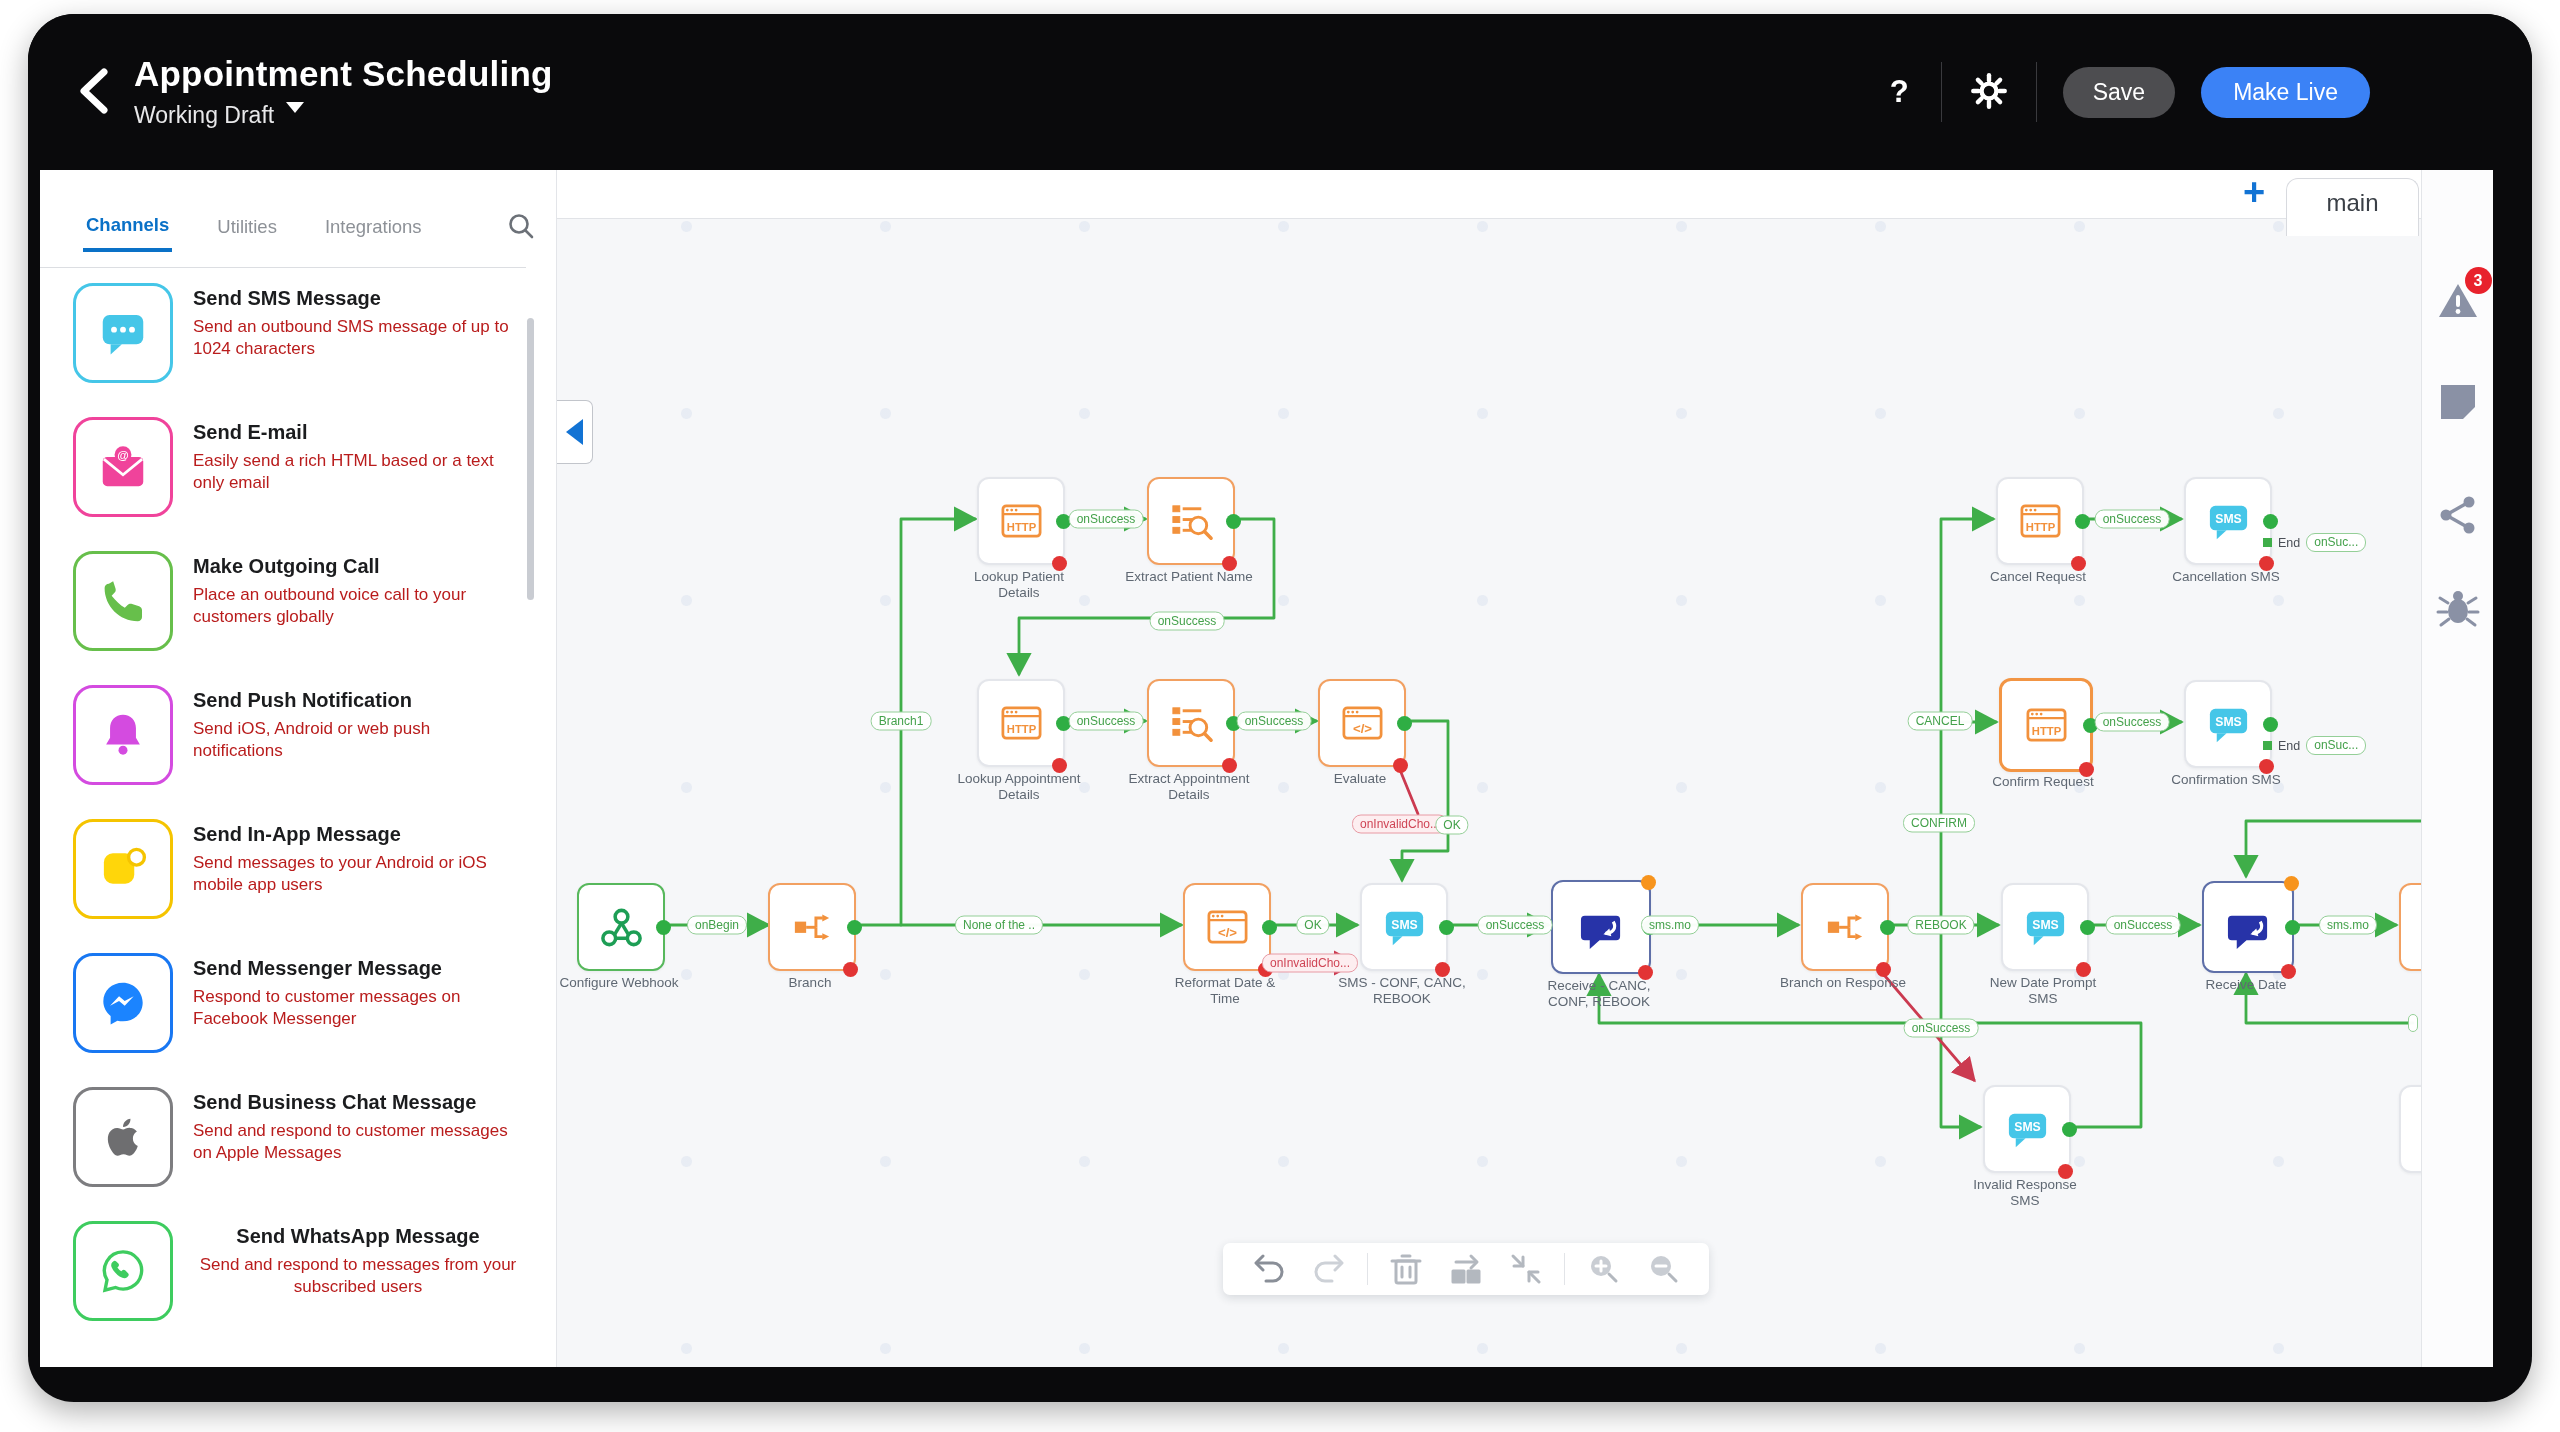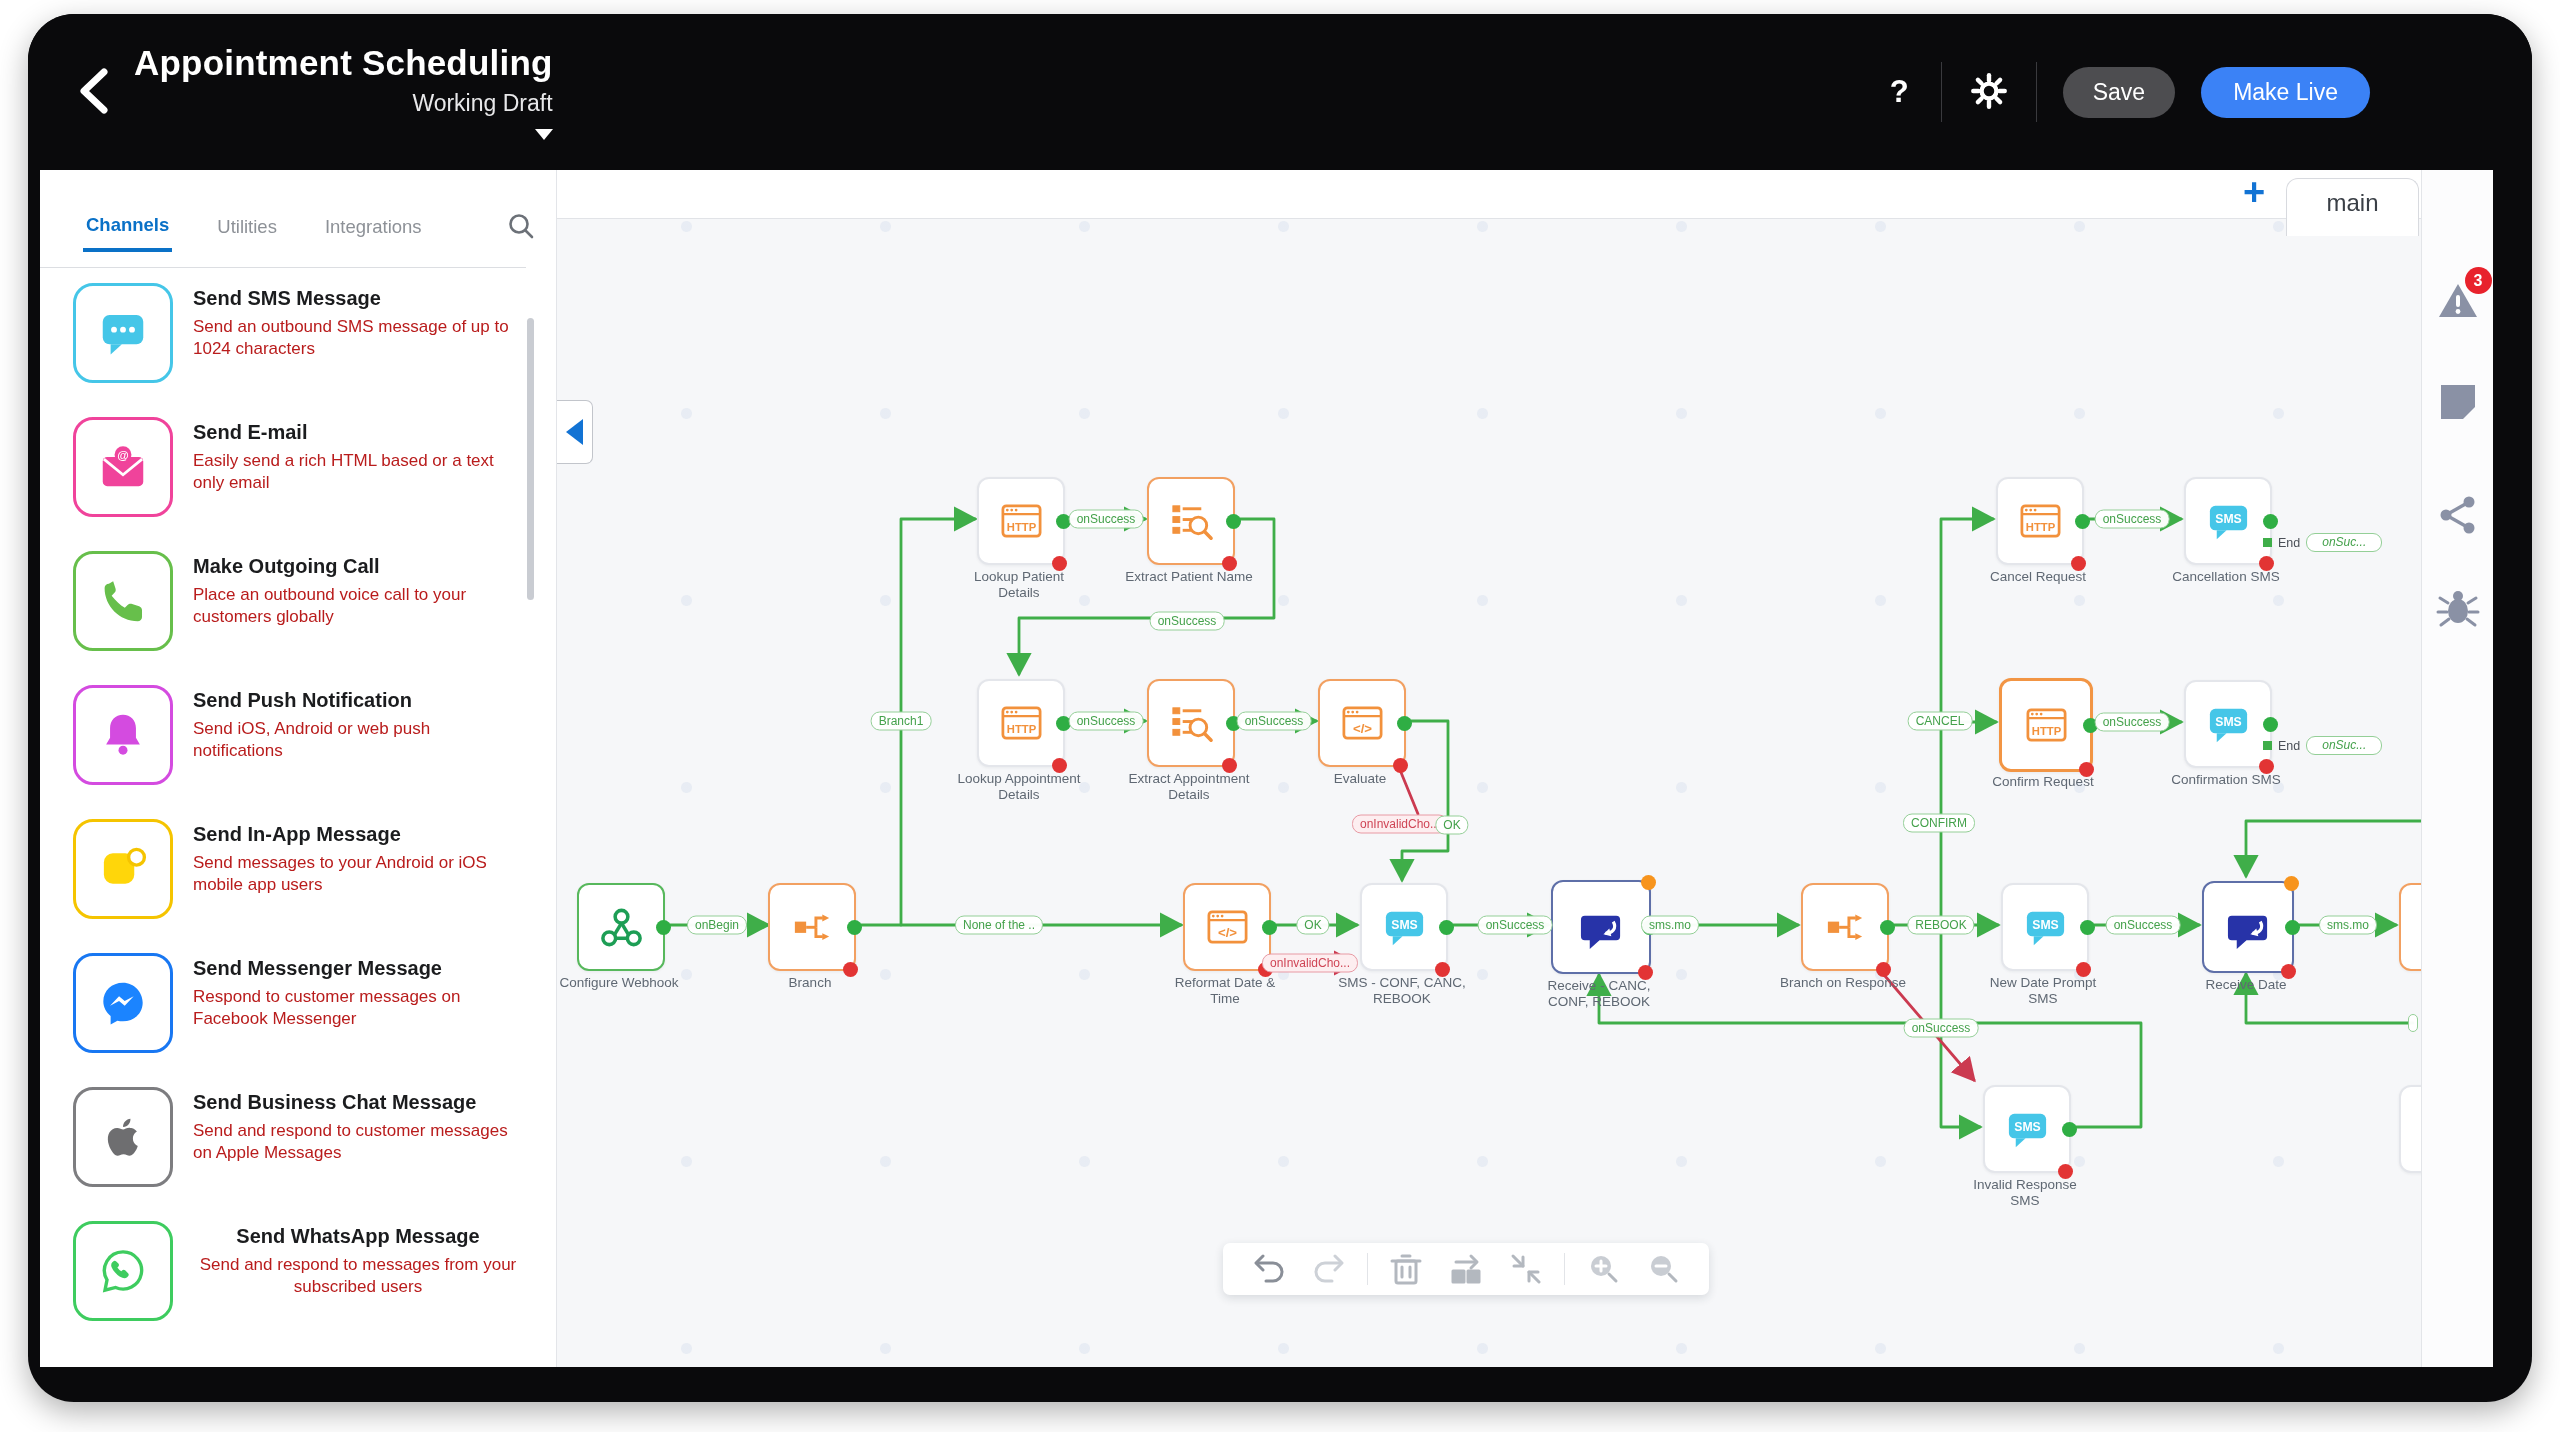--- a/index.html
+++ b/index.html
@@ -3,21 +3,21 @@
 <meta charset="utf-8">
 <style>
   html,body{margin:0;padding:0;background:#fff;}
   body{width:2560px;height:1432px;position:relative;font-family:"Liberation Sans",sans-serif;overflow:hidden;}
   .frame{position:absolute;left:28px;top:14px;width:2504px;height:1388px;background:#0a0a0c;border-radius:46px;box-shadow:0 10px 30px rgba(0,0,0,.30);overflow:hidden;}
   
   .header{position:absolute;left:0;top:0;right:0;height:156px;background:#0a0a0c;display:flex;align-items:center;}
   .back{background:none;border:none;margin-left:44px;cursor:pointer;width:48px;height:56px;padding:0;}
   .titles{margin-left:14px;}
   .h-title{color:#fff;font-size:35px;font-weight:bold;letter-spacing:.2px;line-height:1.1;}
-  .h-sub{color:#e8e8ea;font-size:23px;margin-top:8px;display:flex;align-items:flex-end;gap:12px;cursor:pointer;flex-direction:column;}
+  .h-sub{color:#e8e8ea;font-size:23px;margin-top:8px;display:flex;align-items:flex-start;gap:12px;cursor:pointer;}
   .caret{width:0;height:0;border-left:9px solid transparent;border-right:9px solid transparent;border-top:11px solid #fff;display:inline-block;}
   .hright{margin-left:auto;display:flex;align-items:center;gap:26px;padding-right:162px;}
   .hq{background:none;border:none;color:#fff;font-size:31px;font-weight:bold;cursor:pointer;padding:0 6px;}
   .vdiv{width:1px;height:60px;background:#3a3a3e;}
   .gearbtn{background:none;border:none;cursor:pointer;padding:0;}
   .btn-save{background:#4d4d50;color:#fff;border:none;border-radius:26px;font-size:23px;padding:12px 30px;cursor:pointer;font-family:inherit;}
   .btn-live{background:#3b82f6;color:#fff;border:none;border-radius:26px;font-size:23px;padding:12px 32px;cursor:pointer;font-family:inherit;}
   
   .bodyrow{position:absolute;left:12px;right:40px;top:156px;bottom:35px;display:flex;background:#fff;}
   .sidebar{width:516px;background:#fff;position:relative;flex:none;}
@@ -53,21 +53,21 @@
   .dot.g{background:#2fae44;right:-8px;top:50%;margin-top:-7px;}
   .dot.r{background:#e23434;right:-4px;bottom:-8px;}
   .dot.o{background:#f7941d;right:-7px;top:-7px;}
   .nlabel{position:absolute;width:132px;text-align:center;font-size:13.5px;color:#5f6873;line-height:1.22;z-index:2;}
   .pill{position:absolute;transform:translate(-50%,-50%);font-size:12px;color:#44a14b;background:rgba(255,255,255,.97);border:1.5px solid #94cf97;border-radius:9px;padding:0 7px;white-space:nowrap;line-height:17px;z-index:4;}
   .pill.r{color:#cf4555;border-color:#e89aa4;background:#fdeef0;}
   .pill.c{width:8px;height:16px;padding:0;}
   .endmark{position:absolute;display:flex;align-items:center;gap:6px;z-index:4;}
   .endmark .sq{width:9px;height:9px;background:#3fae49;}
   .endmark .et{font-size:12.5px;color:#4a4f57;}
-  .endmark .pill2{font-size:12px;color:#44a14b;background:#fff;border:1.5px solid #94cf97;border-radius:9px;padding:0 15px;line-height:17px;font-style:italic;}
+  .endmark .pill2{font-size:12px;color:#44a14b;background:#fff;border:1.5px solid #94cf97;border-radius:9px;padding:0 7px;line-height:17px;}
   
   .btoolbar{position:absolute;left:666px;top:1073px;width:470px;height:52px;background:#fff;border-radius:7px;box-shadow:0 3px 10px rgba(30,40,60,.14);z-index:9;display:flex;align-items:center;justify-content:space-evenly;padding:0 8px;}
   .btoolbar .tbtn{background:none;border:none;cursor:pointer;padding:2px;display:flex;}
   .btoolbar .tdiv{width:1px;height:32px;background:#e2e4e8;}
   
   .railbtn{position:absolute;left:50%;transform:translateX(-50%);background:none;border:none;cursor:pointer;padding:0;}
   .badge{position:absolute;right:-12px;top:-12px;width:27px;height:27px;border-radius:50%;background:#e8222c;color:#fff;font-size:16px;font-weight:bold;display:flex;align-items:center;justify-content:center;}
 </style>
 </head>
 <body>

